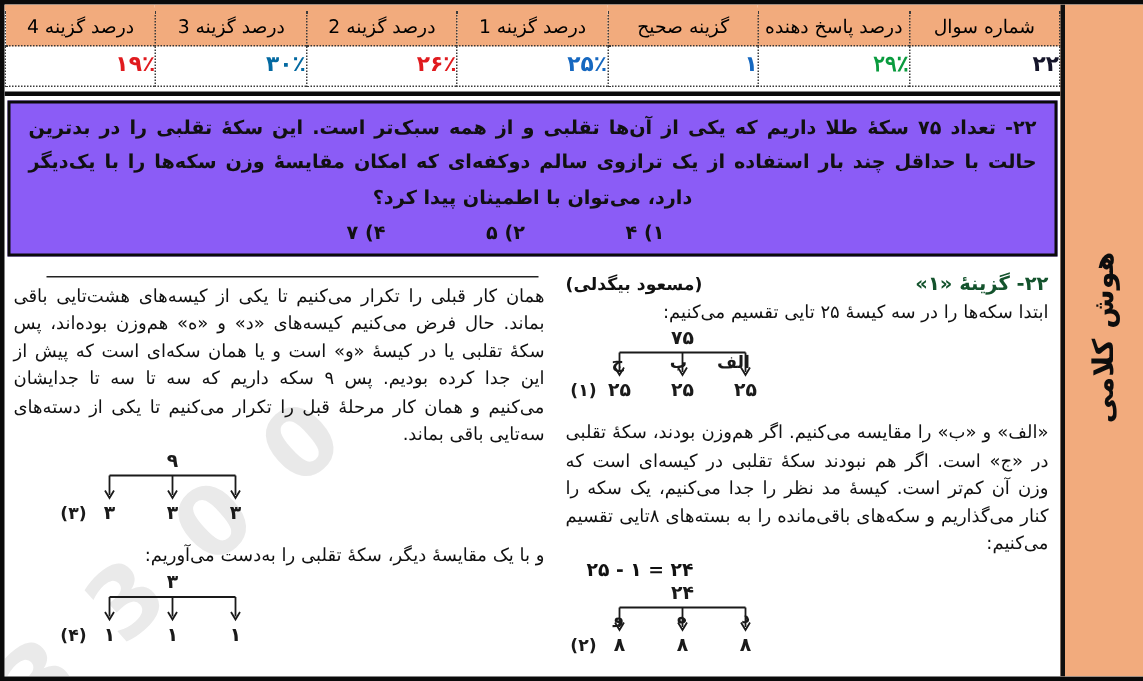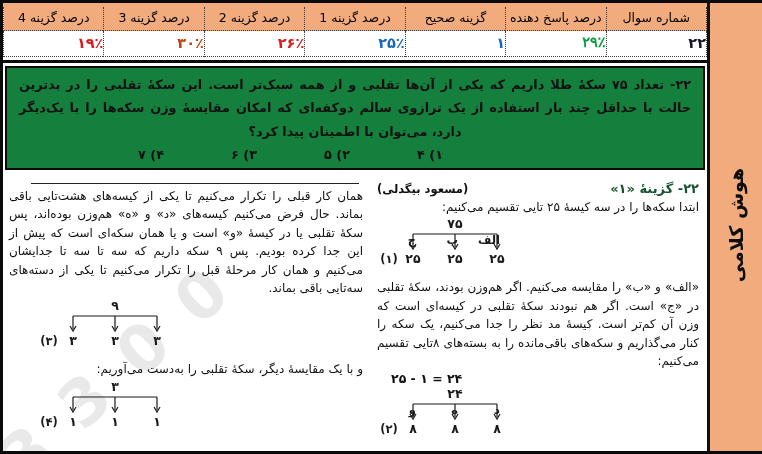--- a/index.html
+++ b/index.html
@@ -25,21 +25,21 @@
     font-size:12.5px; font-weight:normal; color:#000; padding:3px 1px 5px; text-align:center;
   }
   .stats-table td {
     background:#fff; border:1.5px dotted #3a3a3a;
     font-size:14.5px; font-weight:bold; text-align:right; padding:3px 0 5px;
   }
   .table-bottom-bar { height:2.5px; background:#0a0a0a; margin-top:3px; }
 
   
   .question-box {
-    border:2px solid #0a0a0a; margin:3px 2px 5px 2px; padding:5px 12px 2px 12px; background:#15803d;
+    border:2px solid #0a0a0a; margin:3px 2px 5px 2px; padding:5px 12px 2px 12px; background:#8b5cf6;
   }
   .question-text {
     font-size:12.8px; font-weight:bold; line-height:1.85;
     text-align:justify; text-align-last:center; color:#111;
   }
   .options-row { display:flex; padding:3px 248px 4px 0; }
   .option { width:93px; font-size:12.8px; font-weight:bold; color:#111; }
 
   
   .solution { display:flex; gap:14px; padding:6px 8px 0 6px; }
@@ -85,33 +85,32 @@
           <th>درصد گزینه 4</th>
         </tr>
       </thead>
       <tbody>
         <tr>
           <td><span class="stat-value" dir="ltr" style="color: rgb(21, 21, 42);">۲۲</span></td>
           <td><span class="stat-value" dir="ltr" style="color: rgb(10, 155, 62); font-family: Liberation Serif, serif;">۲۹٪</span></td>
           <td><span class="stat-value" dir="ltr" style="color: rgb(22, 104, 192);">۱</span></td>
           <td><span class="stat-value" dir="ltr" style="color: rgb(22, 104, 192);">۲۵٪</span></td>
           <td><span class="stat-value" dir="ltr" style="color: rgb(224, 27, 31);">۲۶٪</span></td>
-          <td><span class="stat-value" dir="ltr" style="color: #c2410c;">۳۰٪</span></td>
+          <td><span class="stat-value" dir="ltr" style="color: #0369a1;">۳۰٪</span></td>
           <td><span class="stat-value" dir="ltr" style="color: rgb(224, 27, 31);">۱۹٪</span></td>
         </tr>
       </tbody>
     </table>
     <div class="table-bottom-bar"></div>
 
     <div class="question-box">
       <p class="question-text">۲۲- تعداد ۷۵ سکهٔ طلا داریم که یکی از آن‌ها تقلبی و از همه سبک‌تر است. این سکهٔ تقلبی را در بدترین حالت با حداقل چند بار استفاده از یک ترازوی سالم دوکفه‌ای که امکان مقایسهٔ وزن سکه‌ها را با یک‌دیگر دارد، می‌توان با اطمینان پیدا کرد؟</p>
       <div class="options-row">
         <span class="option">۱) ۴</span>
         <span class="option">۲) ۵</span>
-        <span class="option">۳) ۶</span>
         <span class="option">۴) ۷</span>
       </div>
     </div>
 
     <div class="solution">
 
       <div class="col col-right">
         <div class="title-row">
           <span class="sol-title">۲۲- گزینهٔ «۱»</span>
           <span class="sol-author">(مسعود بیگدلی)</span>

